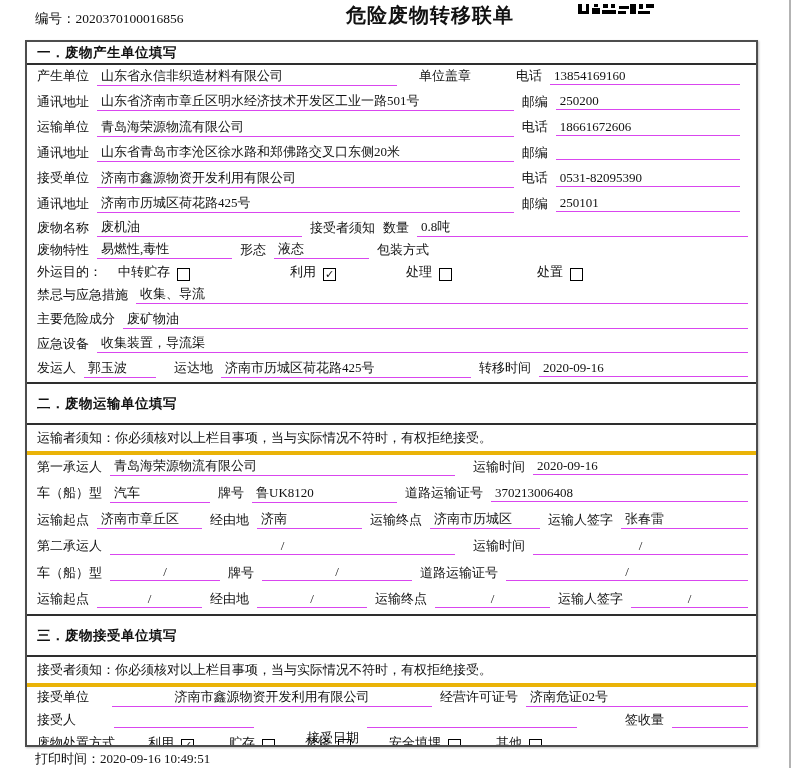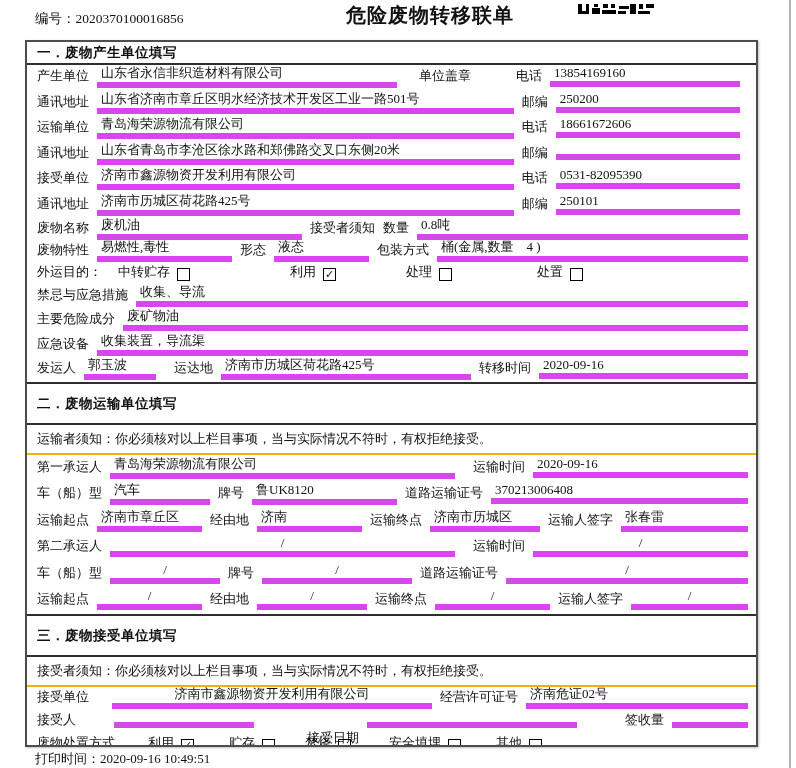--- a/index.html
+++ b/index.html
@@ -18,28 +18,28 @@
     position:absolute;left:25px;top:40px;width:733px;height:707px;
     border:2px solid #4d4d4d;box-sizing:border-box;
     display:flex;flex-direction:column;overflow:hidden;background:#fff;
     box-shadow:1px 1px 2px rgba(0,0,0,.25);
   }
   .sec-header{flex:none;display:flex;align-items:center;height:43px;padding:0 10px;
     font-weight:bold;font-size:13.5px;border-top:2px solid #2e2e2e;border-bottom:2px solid #2e2e2e;
     box-sizing:border-box;letter-spacing:.5px;}
   .sec-header.first{border-top:none;height:23px;}
   .notice{flex:none;display:flex;align-items:center;height:30px;padding:0 10px;font-size:13px;
-    border-bottom:2px solid #eab308;box-sizing:border-box;}
+    border-bottom:4px solid #eab308;box-sizing:border-box;}
 
   .row{flex:none;display:flex;align-items:center;padding:0 8px 3px 10px;
     box-sizing:border-box;font-size:13px;}
   .ra{height:25.5px}.rb{height:22px}.rc{height:24.5px}.rd{height:26.5px}.re{height:23px}
 
   .lbl{white-space:nowrap;margin-right:8px;}
-  .val{border-bottom:6px solid #d946ef;padding:0 4px;white-space:nowrap;box-sizing:border-box;
+  .val{border-bottom:1px solid #d946ef;padding:0 4px;white-space:nowrap;box-sizing:border-box;
     margin-right:8px;min-height:15px;overflow:hidden;}
   .val.grow{flex:1;margin-right:0;}
   .val.ctr{text-align:center;}
   .sp{flex:1;}
   .chk{display:flex;align-items:flex-end;white-space:nowrap;}
   .cbox{display:inline-block;width:11px;height:11px;border:1px solid #000;margin-left:7px;
     line-height:11px;font-size:11px;text-align:center;
     font-family:"DejaVu Sans",sans-serif;box-sizing:content-box;}
   .footer{position:absolute;left:35px;top:750px;font-size:13px;white-space:nowrap;}
 </style>
@@ -120,21 +120,20 @@
       <span class="lbl">接受者须知</span>
       <span class="lbl">数量</span>
       <span class="val grow">0.8吨</span>
     </div>
     <div class="row rb">
       <span class="lbl">废物特性</span>
       <span class="val" style="width: 135px;">易燃性,毒性</span>
       <span class="lbl">形态</span>
       <span class="val" style="width: 95px;">液态</span>
       <span class="lbl">包装方式</span>
-      <span class="val grow">桶(金属,数量　4 )</span>
     </div>
     <div class="row rb">
       <span class="lbl">外运目的：</span>
       <span class="chk" style="margin-left: 8px;">
         <span>中转贮存</span>
         <span class="cbox"></span>
       </span>
       <span class="chk" style="margin-left: 100px;">
         <span>利用</span>
         <span class="cbox">✓</span>

